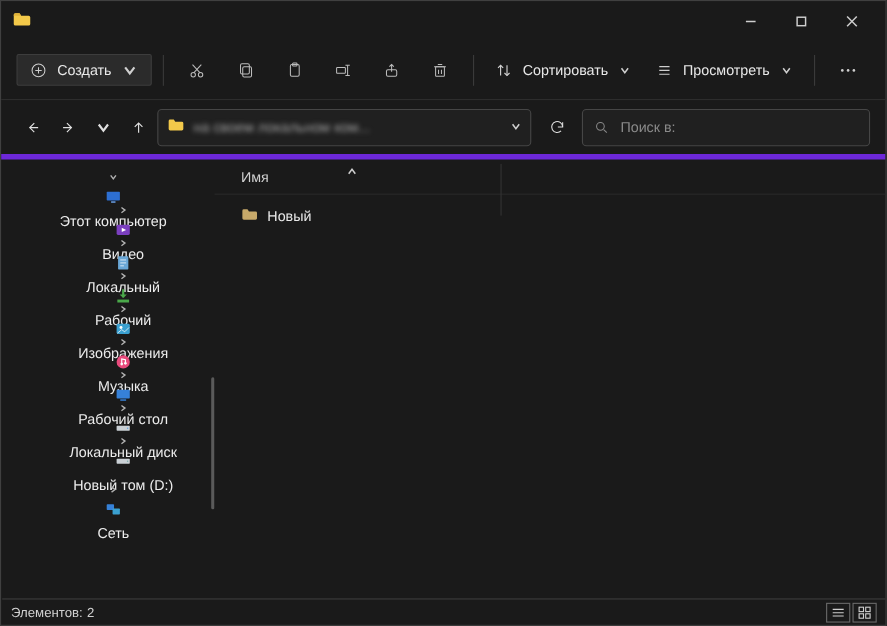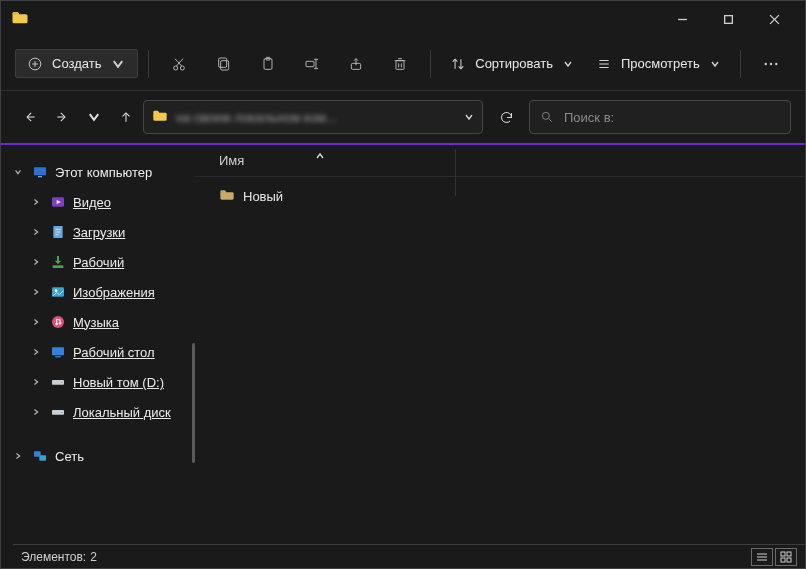--- a/index.html
+++ b/index.html
@@ -55,21 +55,21 @@
     padding: 6px 10px;
   }
   .tb-label svg.chev { width: 10px; height: 10px; }
   .more { width: 42px; display:flex; align-items:center; justify-content:center; }
   .navrow {
     height: 54px;
     display: flex;
     align-items: center;
     padding: 0 14px;
     gap: 2px;
-    border-bottom: 2px solid #6d28d9;
+    border-bottom: 5px solid #6d28d9;
   }
   .navbtn {
     width: 30px; height: 34px;
     display: flex; align-items: center; justify-content: center;
   }
   .navbtn svg { width: 14px; height: 14px; stroke: #e0e0e0; fill: none; stroke-width: 1.8; }
   .addr {
     flex: 0 0 340px;
     height: 34px;
     border: 1px solid #464646;
@@ -111,22 +111,23 @@
   .sb-scroll {
     position: absolute; right: 0; top: 198px; width: 3px; height: 120px;
     background: #5a5a5a; border-radius: 2px;
   }
   .tree-item {
     display: flex; align-items: center;
     height: 30px;
     padding-left: 10px;
     gap: 6px;
     white-space: nowrap;
-  }
-  .tree-item.child { padding-left: 28px; text-decoration: underline; }
+    flex-direction: column;
+  }
+  .tree-item.child { padding-left: 28px; }
   .tree-item .exp {
     width: 14px; display:flex; align-items:center; justify-content:center;
     color: #b0b0b0;
   }
   .tree-item .exp svg { width: 8px; height: 8px; }
   .tree-item .ico { width: 18px; height:18px; display:flex; align-items:center; justify-content:center; }
   .tree-item .ico svg { width: 16px; height: 16px; }
   .tree-item .lbl { font-size: 13px; color: #ececec; }
   .content {
     flex: 1;
@@ -148,21 +149,21 @@
     position:absolute; left: 260px; top: 4px; bottom: -20px;
     width: 1px; background: #333;
   }
   .filelist { padding: 6px 0 0 10px; }
   .file-row {
     display: flex; align-items: center;
     height: 26px; gap: 8px; padding-left: 14px;
   }
   .file-row .ico svg { width: 16px; height: 16px; }
   .statusbar {
-    position: absolute; left:12px; right:0; bottom:0;
+    position: absolute; left:1px; right:0; bottom:0;
     height: 24px;
     border-top: 1px solid #3d3d3d;
     display: flex; align-items: center;
     padding: 0 8px;
     font-size: 12px; color: #d0d0d0;
   }
   .statusbar .spacer { flex:1; }
   .viewbtn {
     width: 22px; height: 18px;
     border: 1px solid #6a6a6a;
@@ -380,21 +381,21 @@
           </svg>
         </span>
       <span class="ico">
           <svg viewBox="0 0 24 24">
             <rect x="5" y="3" width="14" height="18" rx="1" fill="#6aa7d6"></rect>
             <line x1="8" y1="8" x2="16" y2="8" stroke="#fff"></line>
             <line x1="8" y1="12" x2="16" y2="12" stroke="#fff"></line>
             <line x1="8" y1="16" x2="13" y2="16" stroke="#fff"></line>
           </svg>
         </span>
-      <span class="lbl">Загрузки</span>
+      <span class="lbl">Локальный</span>
     </div>
     <div class="tree-item child">
       <span class="exp">
           <svg viewBox="0 0 10 10">
             <polyline points="3,2 7,5 3,8" fill="none" stroke="#b0b0b0" stroke-width="1.6"></polyline>
           </svg>
         </span>
       <span class="ico">
           <svg viewBox="0 0 24 24">
             <rect x="4" y="17" width="16" height="4" fill="#4aa84a"></rect>
@@ -451,38 +452,38 @@
     </div>
     <div class="tree-item child">
       <span class="exp">
           <svg viewBox="0 0 10 10">
             <polyline points="3,2 7,5 3,8" fill="none" stroke="#b0b0b0" stroke-width="1.6"></polyline>
           </svg>
         </span>
       <span class="ico">
           <svg viewBox="0 0 24 24">
             <rect x="3" y="9" width="18" height="7" rx="1" fill="#c9cfd4"></rect>
+            <circle cx="18" cy="12.5" r="1" fill="#63a4e3"></circle>
+          </svg>
+        </span>
+      <span class="lbl">Локальный диск</span>
+    </div>
+    <div class="tree-item child">
+      <span class="exp">
+          <svg viewBox="0 0 10 10">
+            <polyline points="3,2 7,5 3,8" fill="none" stroke="#b0b0b0" stroke-width="1.6"></polyline>
+          </svg>
+        </span>
+      <span class="ico">
+          <svg viewBox="0 0 24 24">
+            <rect x="3" y="9" width="18" height="7" rx="1" fill="#c9cfd4"></rect>
             <circle cx="18" cy="12.5" r="1" fill="#7aa"></circle>
           </svg>
         </span>
       <span class="lbl">Новый том (D:)</span>
-    </div>
-    <div class="tree-item child">
-      <span class="exp">
-          <svg viewBox="0 0 10 10">
-            <polyline points="3,2 7,5 3,8" fill="none" stroke="#b0b0b0" stroke-width="1.6"></polyline>
-          </svg>
-        </span>
-      <span class="ico">
-          <svg viewBox="0 0 24 24">
-            <rect x="3" y="9" width="18" height="7" rx="1" fill="#c9cfd4"></rect>
-            <circle cx="18" cy="12.5" r="1" fill="#63a4e3"></circle>
-          </svg>
-        </span>
-      <span class="lbl">Локальный диск</span>
     </div>
 
     <div style="height:14px"></div>
     <div class="tree-item">
       <span class="exp">
           <svg viewBox="0 0 10 10">
             <polyline points="3,2 7,5 3,8" fill="none" stroke="#b0b0b0" stroke-width="1.6"></polyline>
           </svg>
         </span>
       <span class="ico">

